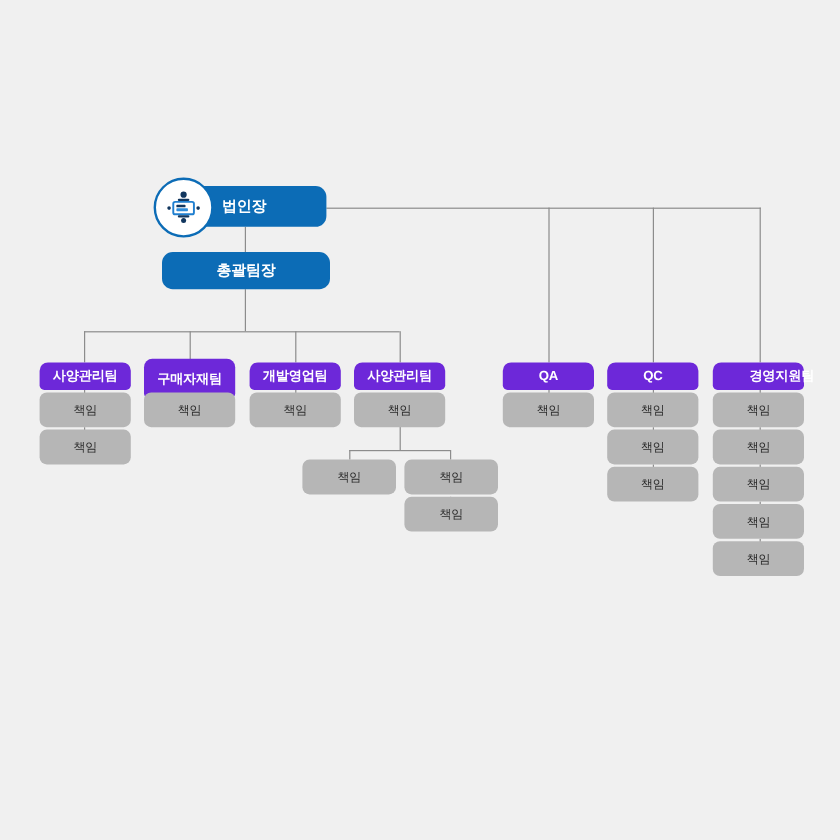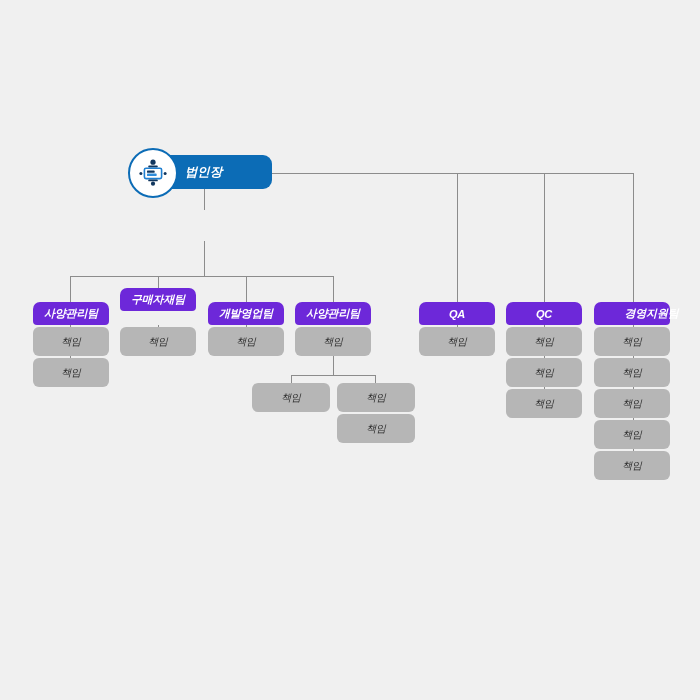--- a/index.html
+++ b/index.html
@@ -10,21 +10,20 @@
     width: 700px;
     height: 700px;
     background: #f0f0f0;
     font-family: "Liberation Sans", "DejaVu Sans", sans-serif;
     overflow: hidden;
   }
   #chart-root {
     position: relative;
     width: 700px;
     height: 700px;
-    font-style: italic;
   }
 
   
   .line {
     position: absolute;
     background: #8c8c8c;
   }
   .line.v { width: 1px; }
   .line.h { height: 1px; }
 
@@ -140,32 +139,35 @@
         <circle cx="2.9" cy="15.4" r="1.5" fill="#11365e"></circle>
         <circle cx="27.1" cy="15.4" r="1.5" fill="#11365e"></circle>
       </svg>
     </span>
   </div>
 
   <div class="node exec" style="left:135px; top:155px; width:137px; height:34px;">
     <span>법인장</span>
   </div>
 
+  <div class="node exec" style="left:135px; top:210px; width:140px; height:31px;">
+    <span>총괄팀장</span>
+  </div>
 
   <div class="node team" style="left:33px; top:302px; width:76px; height:23px;">
     <span>사양관리팀</span>
   </div>
   <div class="node member" style="left:33px; top:327px; width:76px; height:29px;">
     <span>책임</span>
   </div>
   <div class="node member" style="left:33px; top:358px; width:76px; height:29px;">
     <span>책임</span>
   </div>
 
-  <div class="node team" style="left:120px; top:288px; width:76px; height:23px;">
+  <div class="node team" style="left:120px; top:299px; width:76px; height:33px;">
     <span>구매자재팀</span>
   </div>
   <div class="node member" style="left:120px; top:327px; width:76px; height:29px;">
     <span>책임</span>
   </div>
 
   <div class="node team" style="left:208px; top:302px; width:76px; height:23px;">
     <span>개발영업팀</span>
   </div>
   <div class="node member" style="left:208px; top:327px; width:76px; height:29px;">

